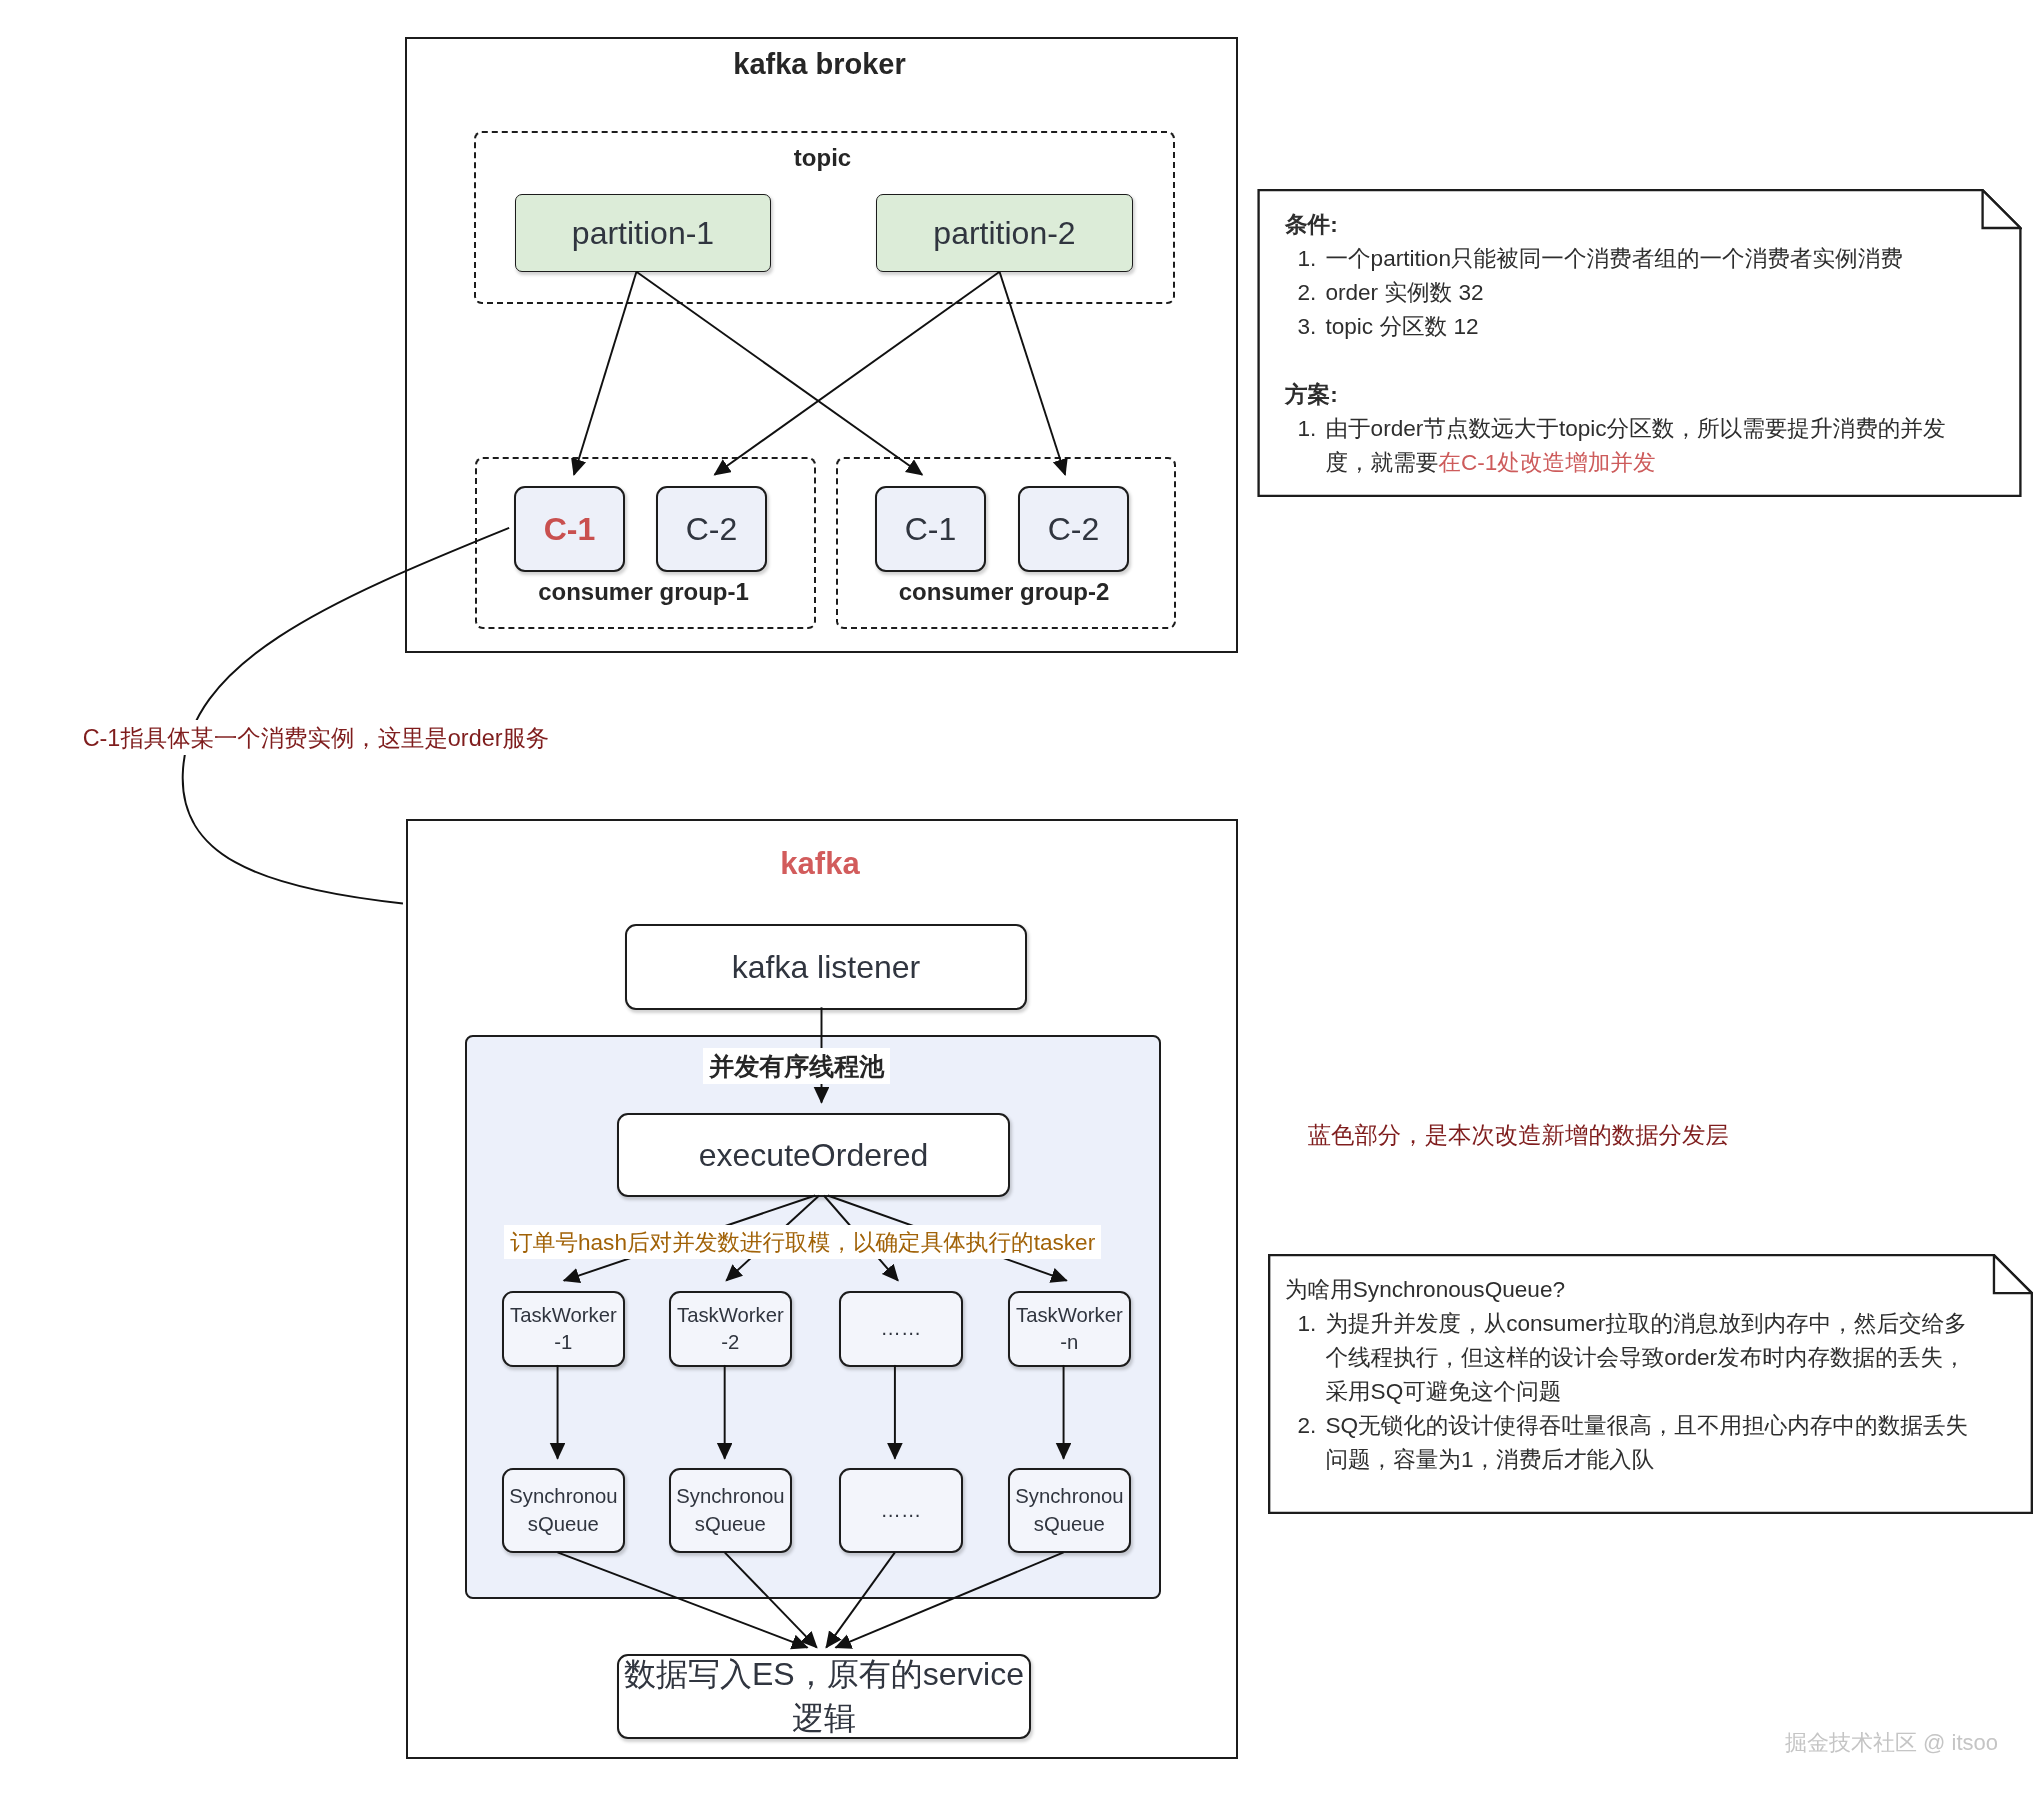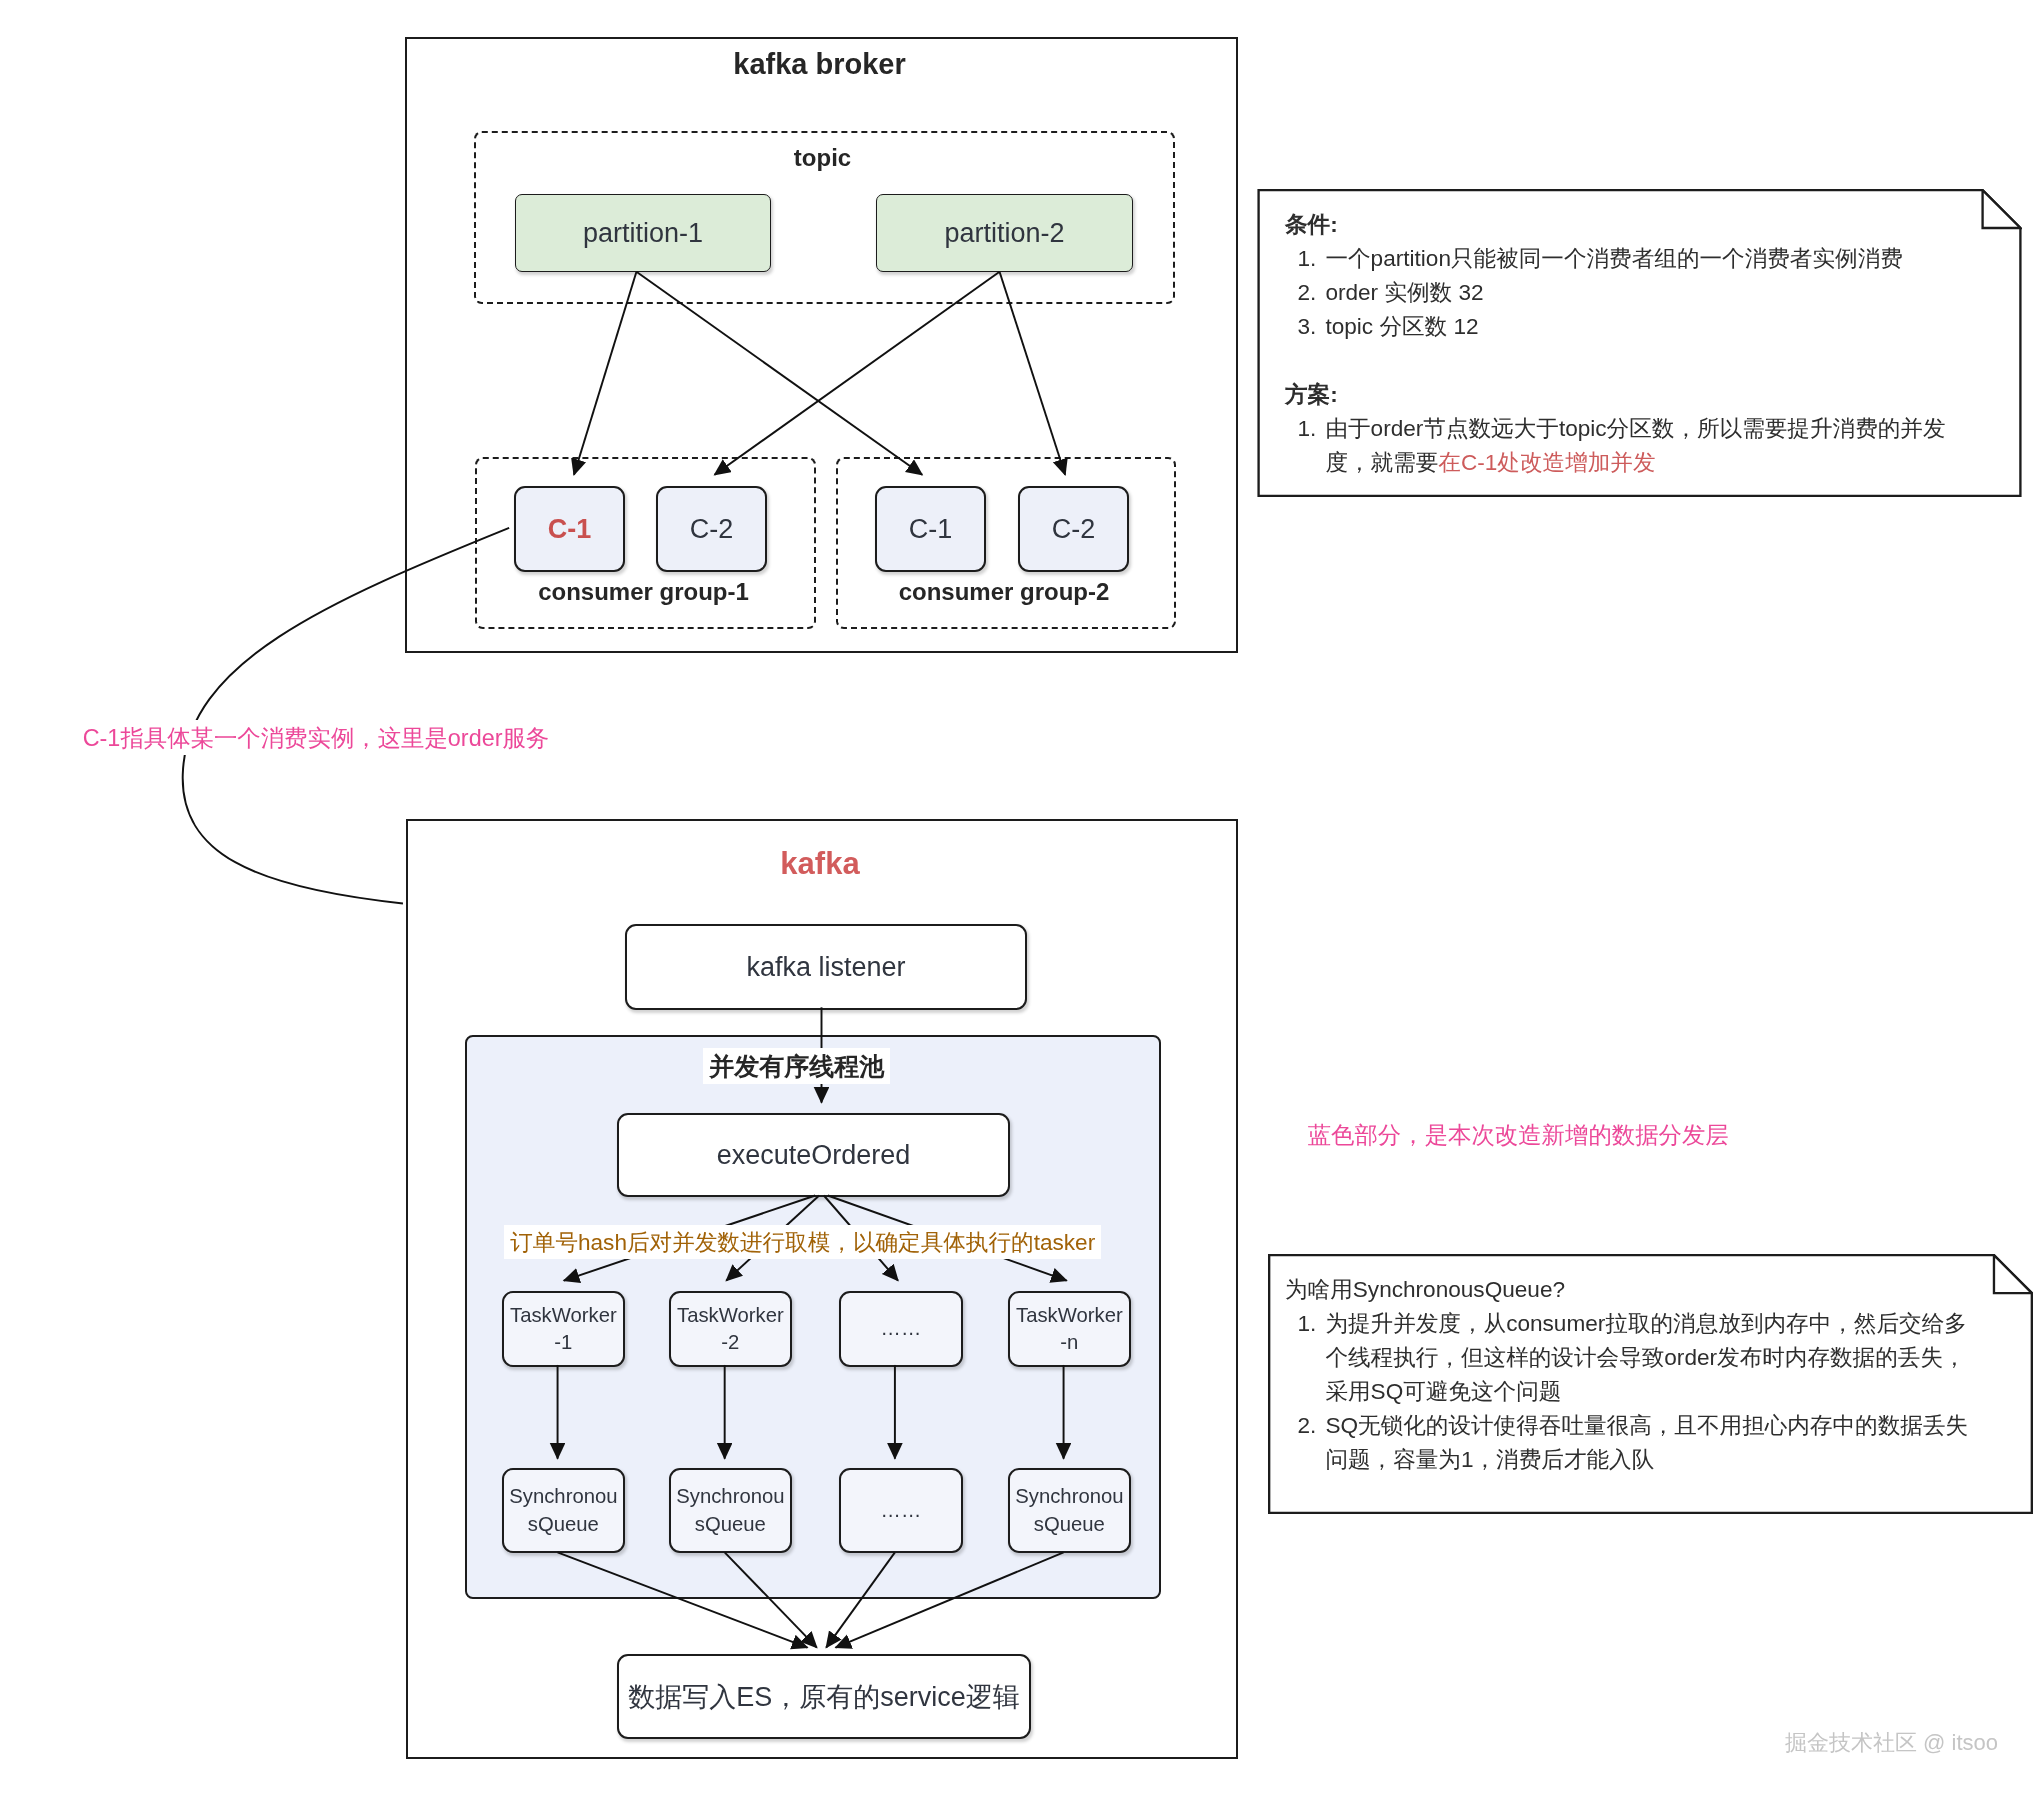--- a/index.html
+++ b/index.html
@@ -3,29 +3,29 @@
 <meta charset="utf-8">
 <style>
   html,body{margin:0;padding:0;background:#ffffff;}
   #canvas{position:relative;width:2035px;height:1796px;background:#ffffff;overflow:hidden;
           font-family:"Liberation Sans","DejaVu Sans",sans-serif;color:#333;}
   .outer-box{position:absolute;border:2.3px solid #1c1c1c;background:#fff;}
   .dashed-box{position:absolute;border:2px dashed #1c1c1c;border-radius:7.8px;}
   .rbox{position:absolute;border:2px solid #1c1c1c;border-radius:11px;background:#fff;
         box-shadow:1.6px 2.3px 3.1px rgba(0,0,0,.18);
         display:flex;align-items:center;justify-content:center;text-align:center;
-        font-size:27px;color:#30353f;}
+        font-size:32px;color:#30353f;}
   .green{background:#dcecd8;border-width:1.6px;border-radius:7px;}
   .lav{background:#edf0f9;font-weight:400;}
   .pool{position:absolute;background:#ecf0fa;border:2px solid #1c1c1c;border-radius:7.8px;}
   .worker{background:#f3f5fb;font-size:20.3px;line-height:1.35;word-break:break-all;padding:0 3.9px;}
   .title{position:absolute;text-align:center;font-weight:700;color:#262626;}
   .strip{position:absolute;background:#ffffff;display:flex;align-items:center;justify-content:center;
          white-space:nowrap;font-size:22.6px;color:#a16207;z-index:10;padding:1.6px 6.2px;}
-  .red-note{position:absolute;color:#ec4899;font-size:23.4px;white-space:nowrap;background:#fff;z-index:10;padding:1.6px 4.7px;}
+  .red-note{position:absolute;color:#7f1d1d;font-size:23.4px;white-space:nowrap;background:#fff;z-index:10;padding:1.6px 4.7px;}
   .note{position:absolute;z-index:10;}
   .note .content{position:absolute;left:28px;top:19px;right:47px;font-size:22.6px;line-height:34px;color:#2e2e2e;}
   .note .h{font-weight:700;}
   .note ol{counter-reset:n;margin:0;padding:0 0 0 9.4px;list-style:none;}
   .note li{counter-increment:n;position:relative;padding-left:31px;}
   .note li::before{content:counter(n) ".";position:absolute;left:3.1px;}
   .gap-top{margin-top:34px;}
   svg.lines{position:absolute;left:0;top:0;z-index:5;pointer-events:none;}
   .watermark{position:absolute;font-size:22px;color:#c5c5c5;text-shadow:0.8px 0.8px 0 #ffffff;white-space:nowrap;}
   .red{color:#cd5b5b;}

